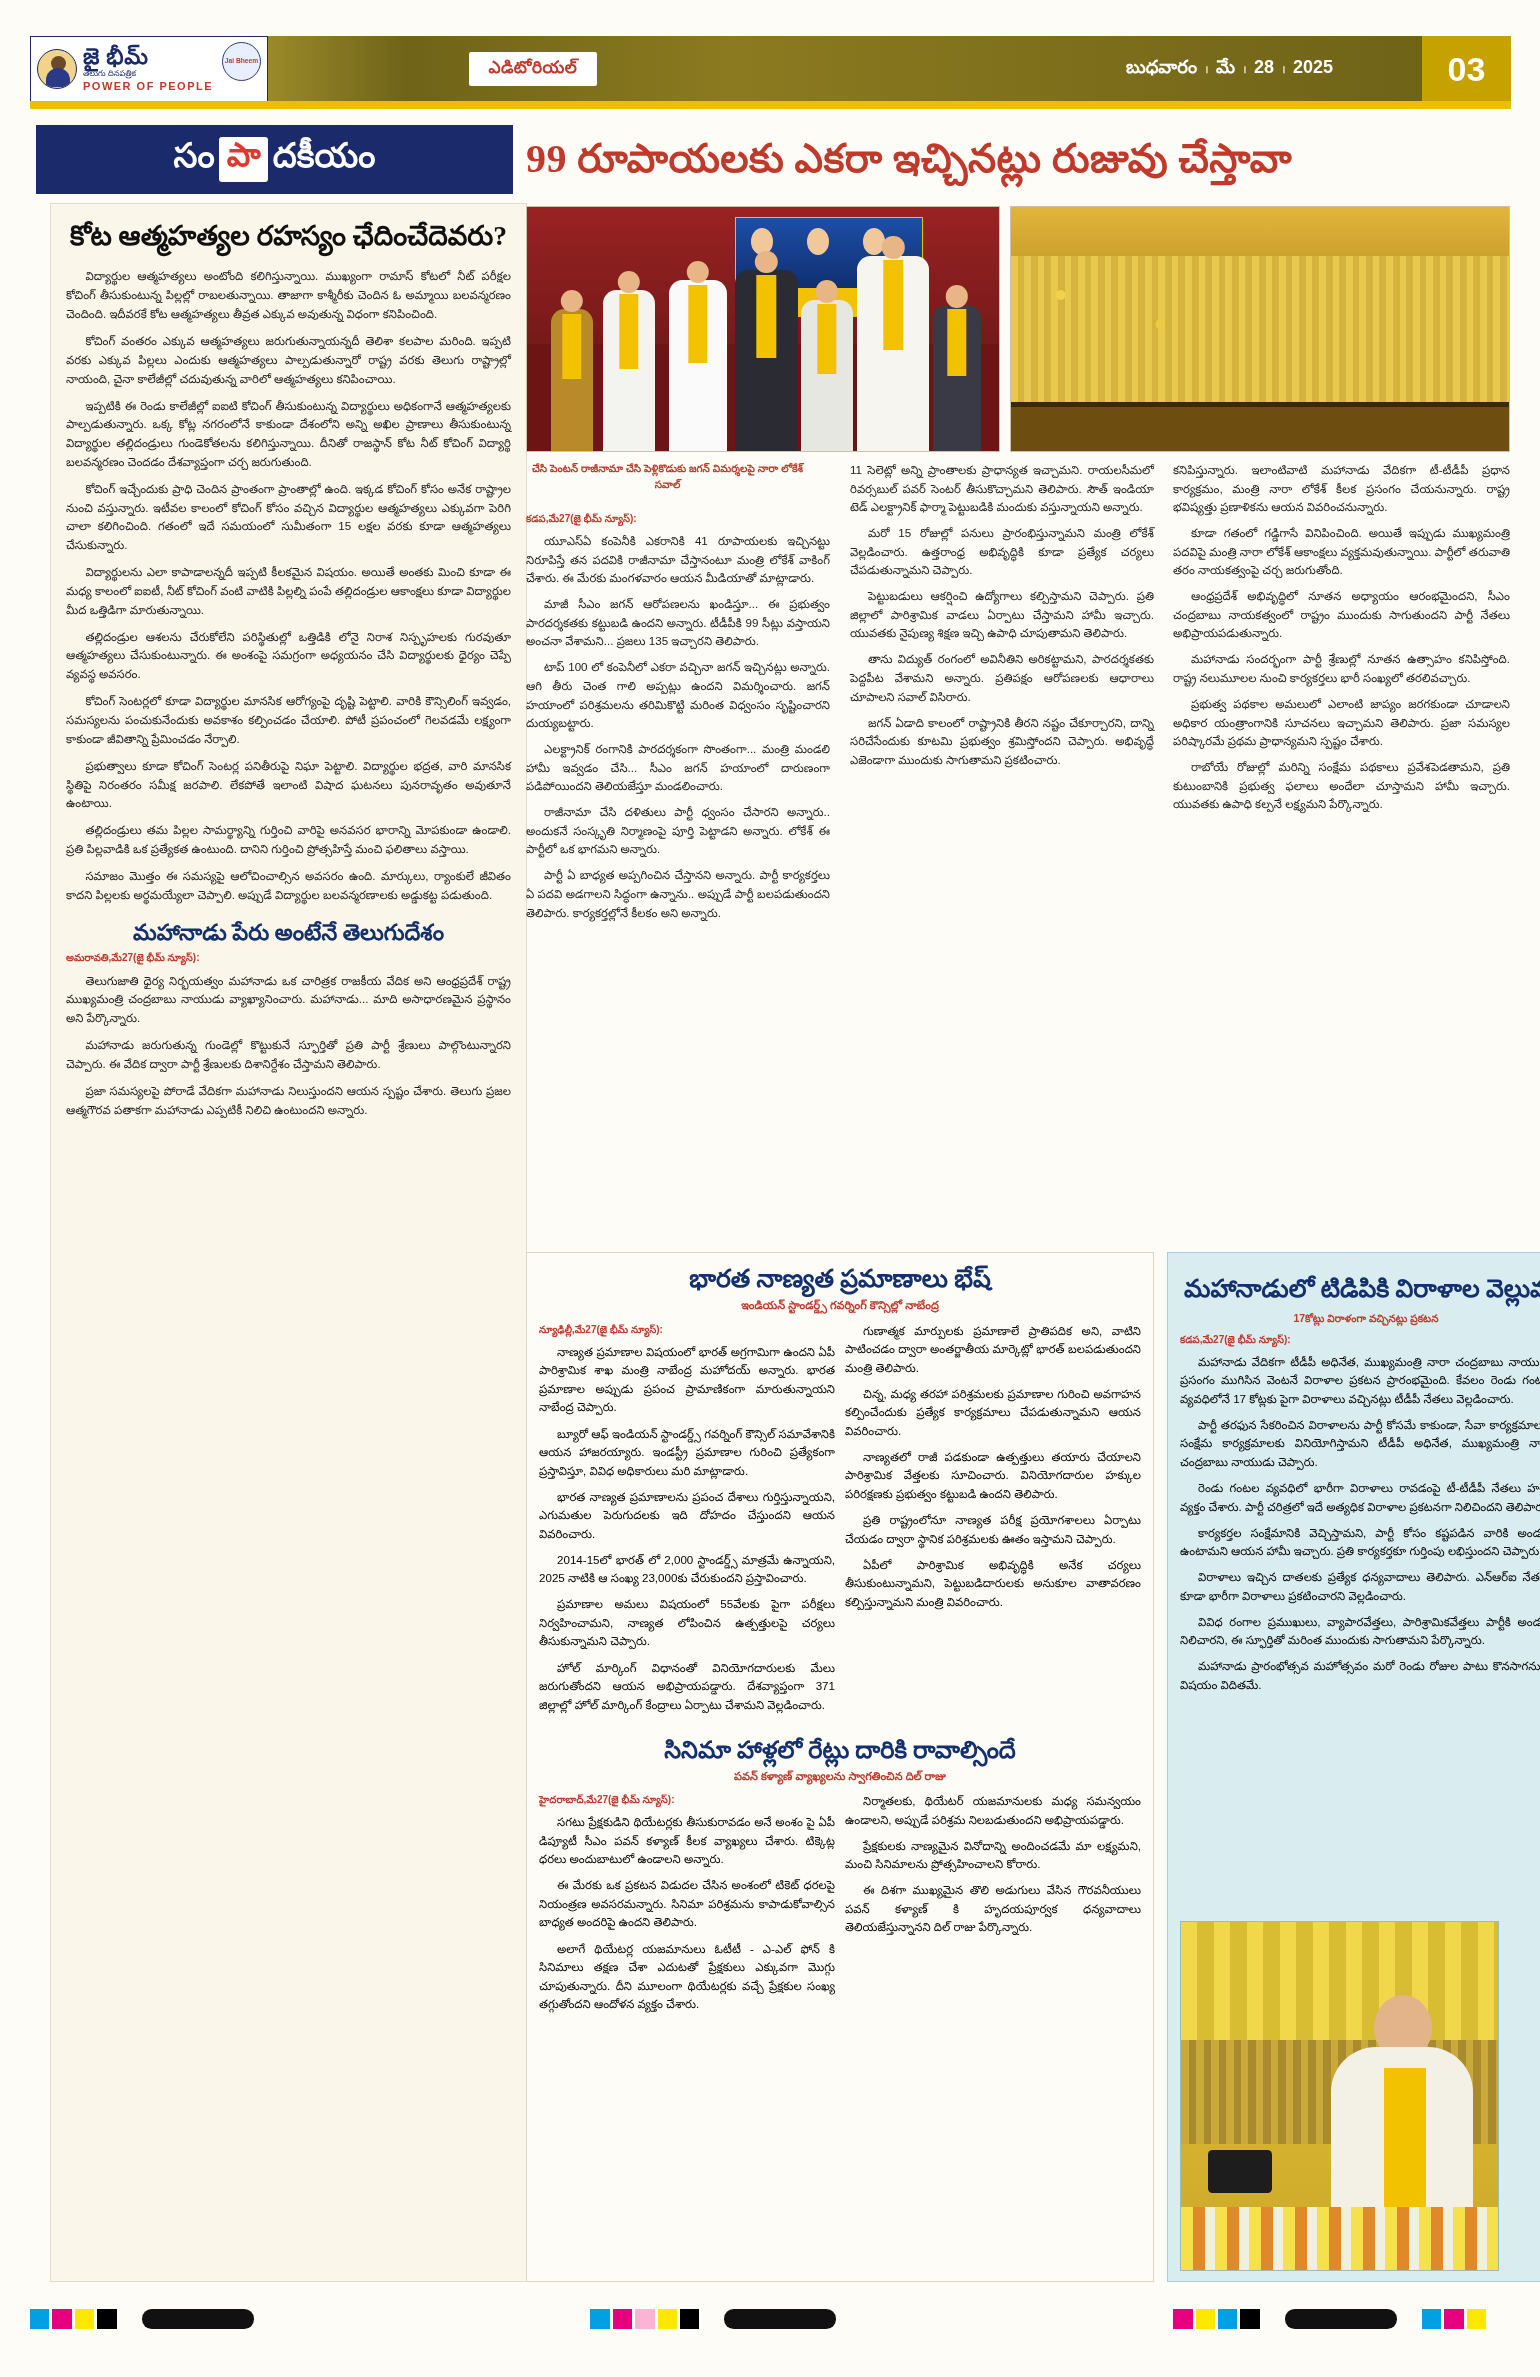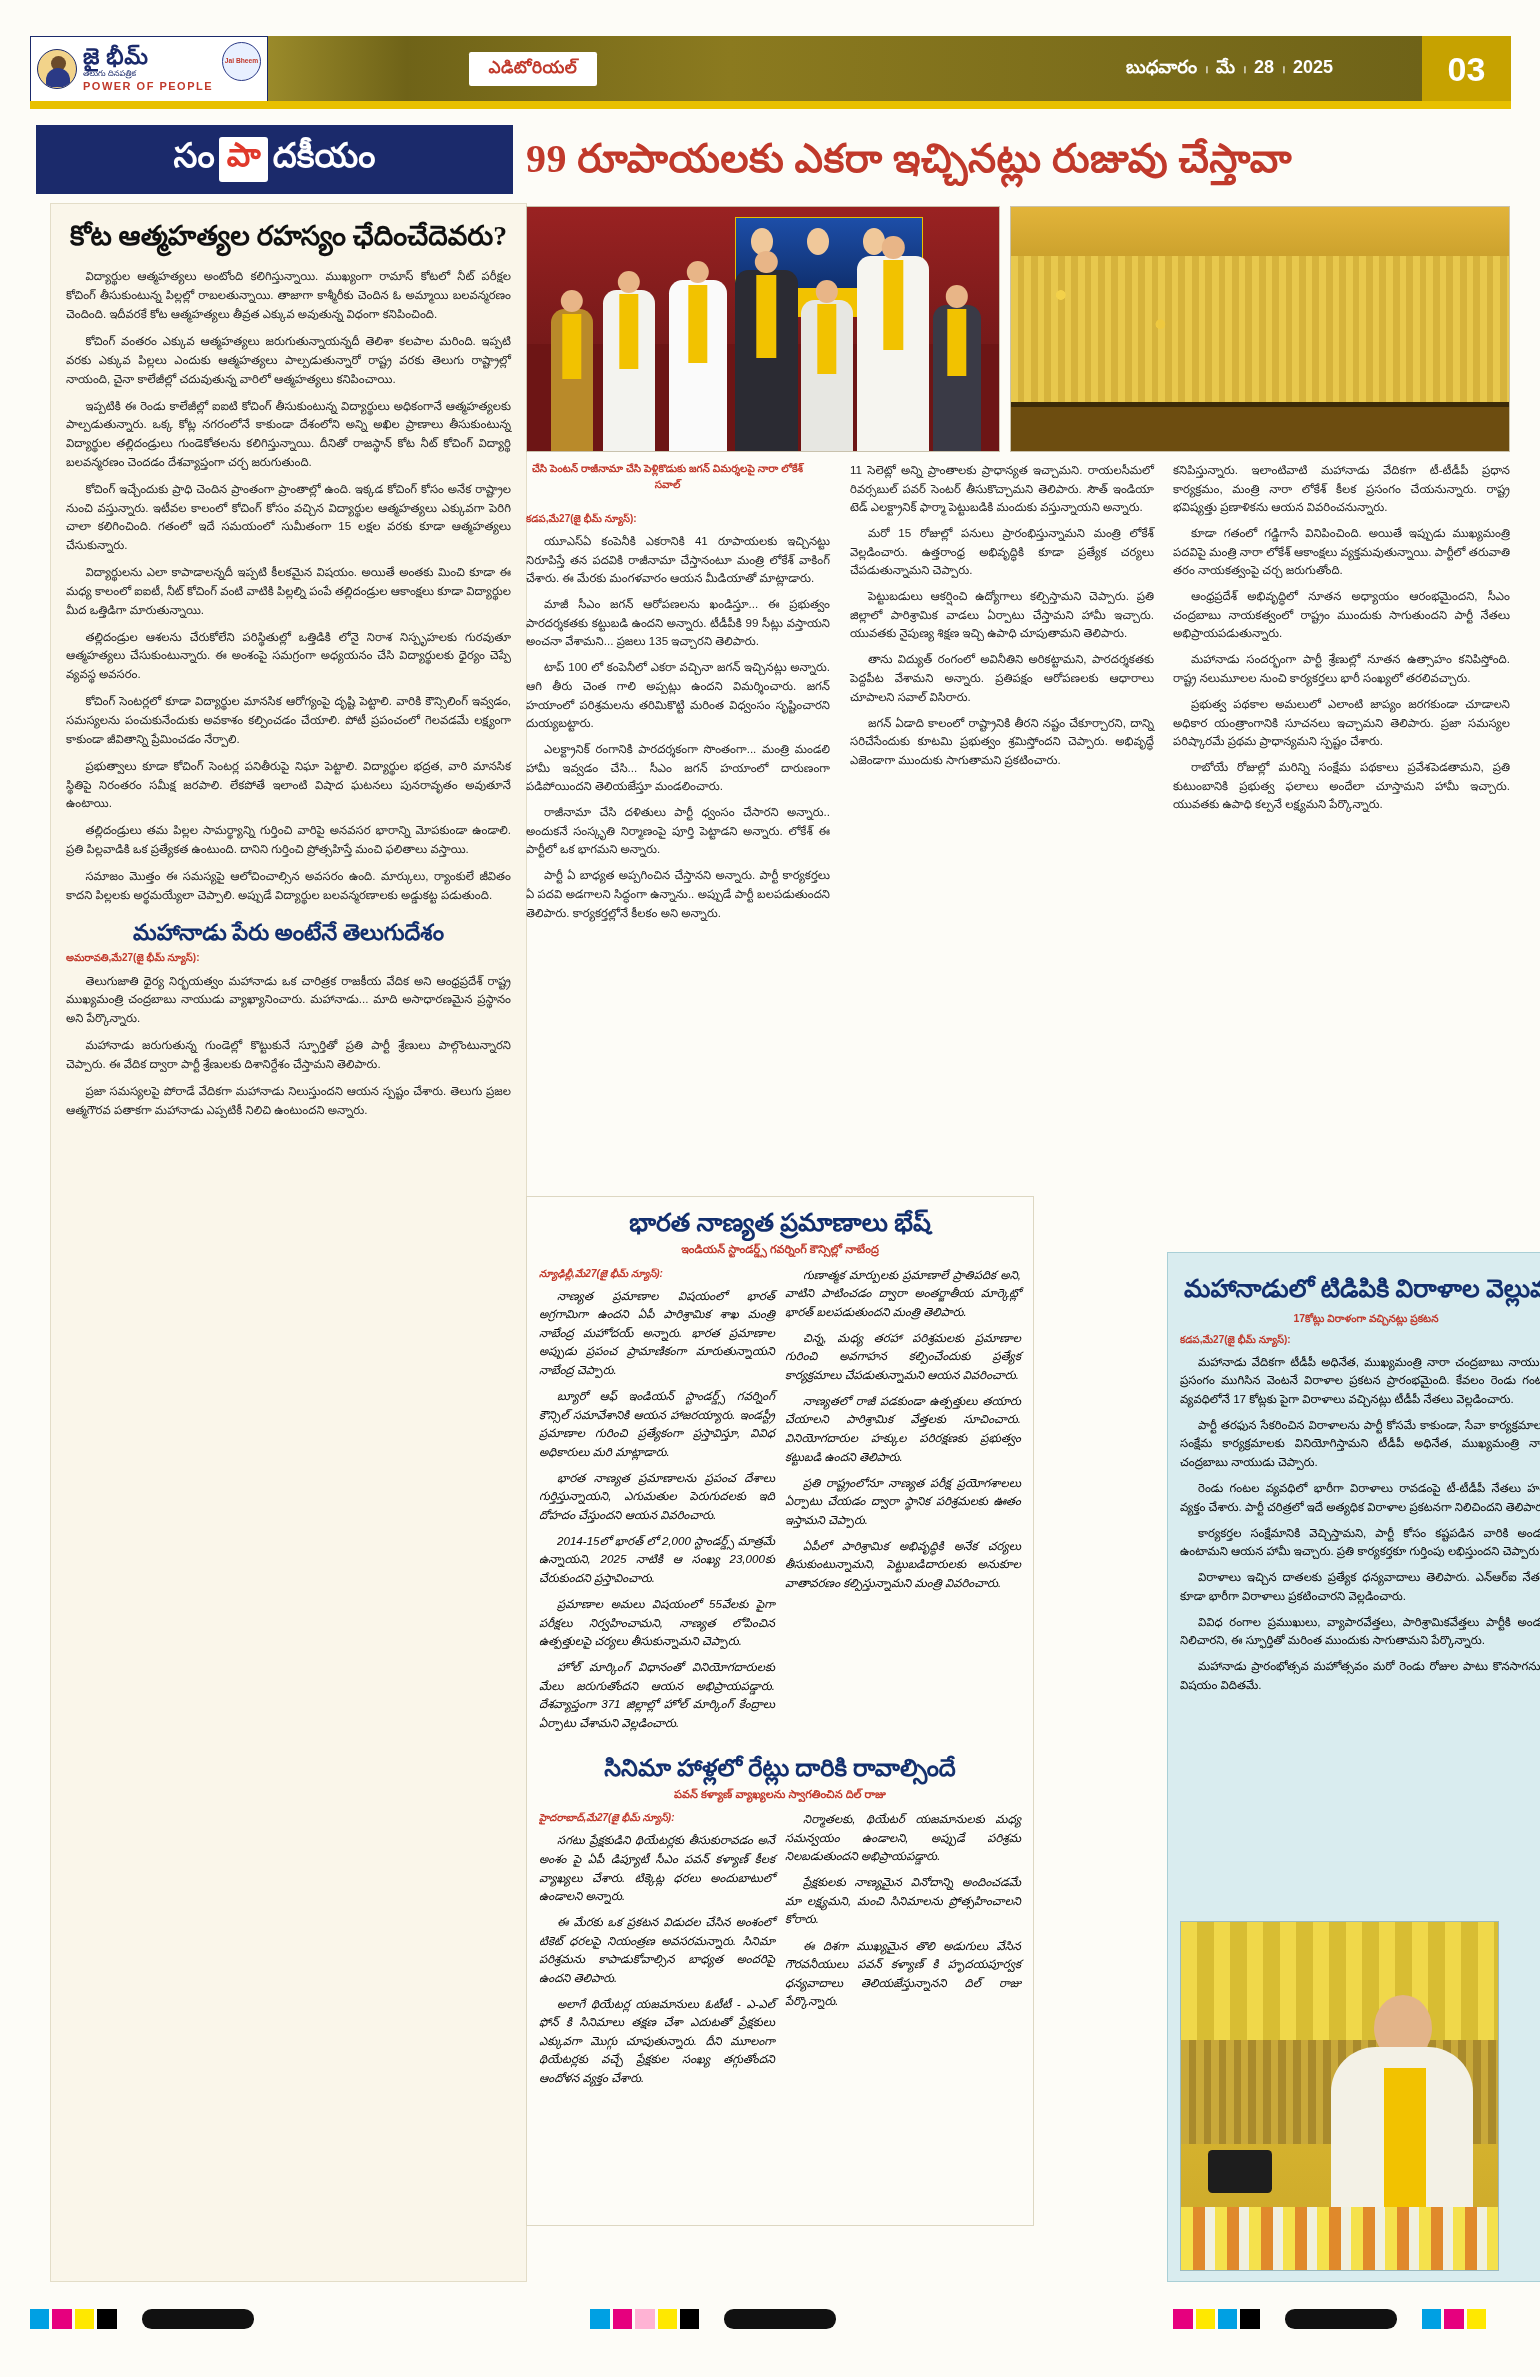--- a/index.html
+++ b/index.html
@@ -176,31 +176,31 @@
 
   .rcol { position:absolute; font-size:11.6px; line-height:1.6; color:#1a1a1a; text-align:justify; }
   .rcol p { margin:0 0 7.5px 0; text-indent:18px; }
   .rcol p.noind { text-indent:0; }
   .rc1 { left:526px; top:511px;  width:304px; height:708px; }
   .rc2 { left:850px; top:461px; width:304px; height:760px; }
   .rc3 { left:1173px; top:461px; width:337px; height:760px; }
 
   
   .mid-box {
-    position:absolute; left:526px; top:1196px; width:508px; height:1030px;
+    position:absolute; left:526px; top:1252px; width:628px; height:1030px;
     background:#fdfcf7; border:0.7px solid #ddd7c2; padding:10.4px 12px;
   }
   .mid-title {
     text-align:center; font-size:25px; font-weight:bold; color:#14306e;
     font-family:"Liberation Serif", serif; line-height:1.25;
   }
   .mid-sub {
     text-align:center; font-size:11.2px; color:#c0392b; font-weight:bold; margin:4.5px 0 7.5px 0;
   }
-  .mid-cols { display:flex; gap:10px;font-style:italic; }
+  .mid-cols { display:flex; gap:10px; }
   .mid-cols .c { flex:1; font-size:11.6px; line-height:1.6; text-align:justify; }
   .mid-cols .c p { margin:0 0 7.5px 0; text-indent:18px; }
   .mid-title2 {
     text-align:center; font-size:24px; font-weight:bold; color:#14306e;
     font-family:"Liberation Serif", serif; margin-top:13.4px; line-height:1.25;
   }
 
   
   .right-box {
     position:absolute; left:1167px; top:1252px; width:398px; height:1030px;

